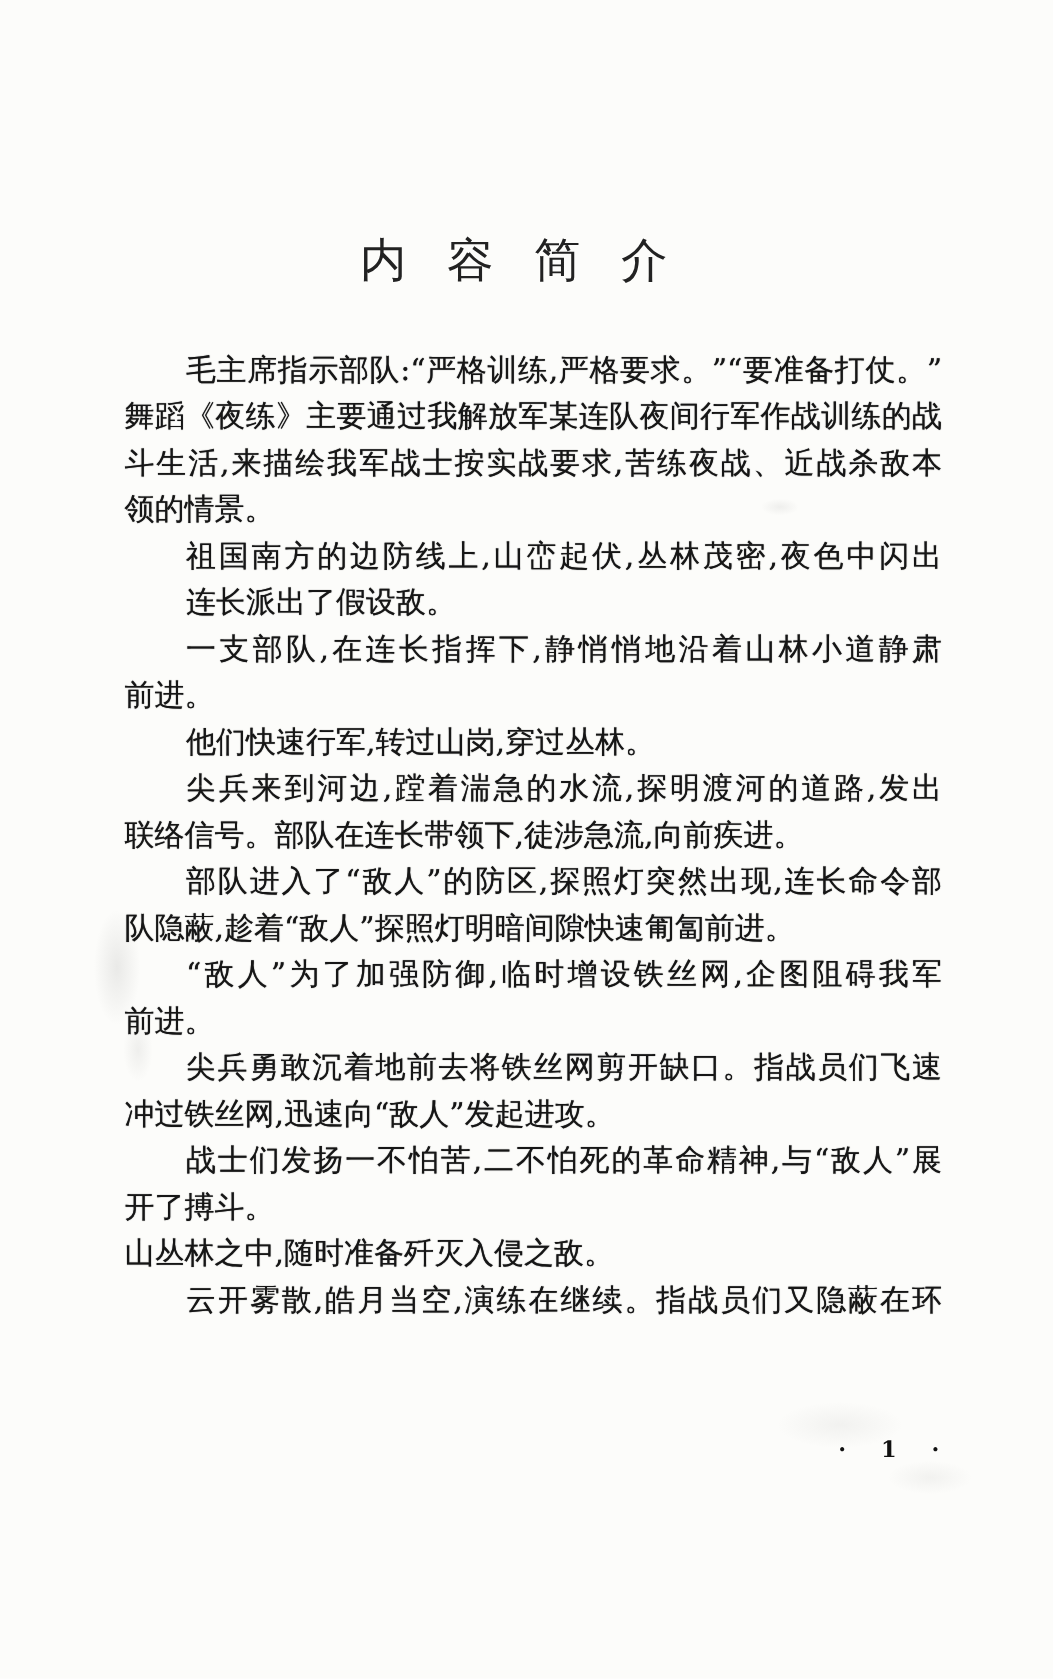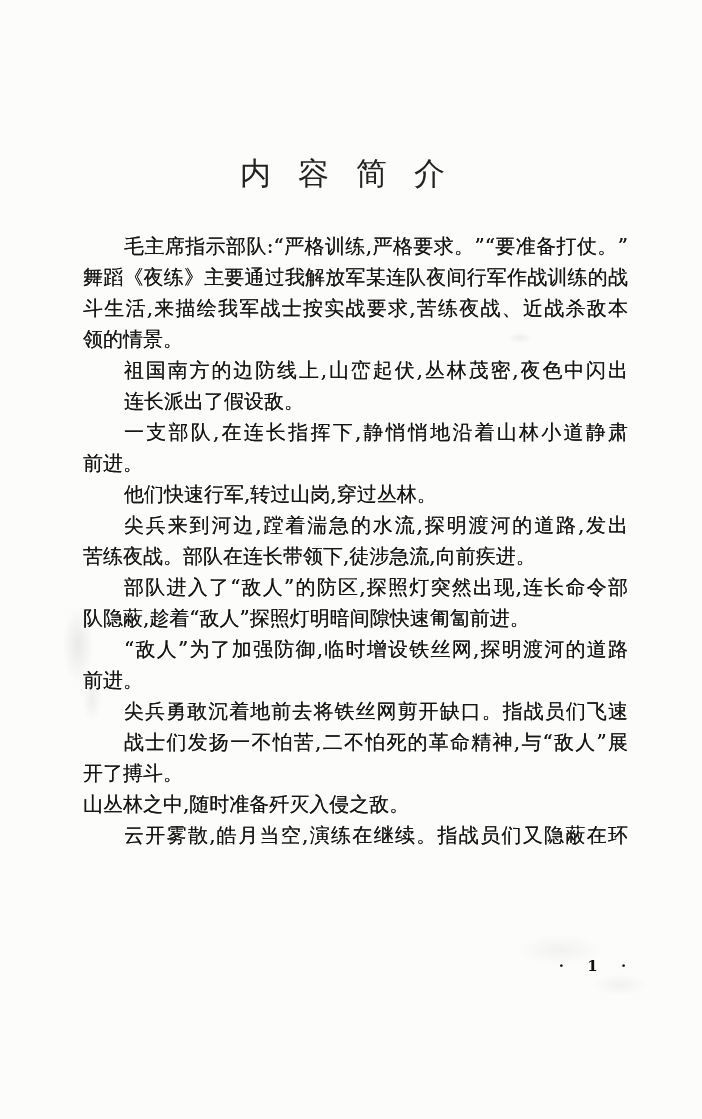--- a/index.html
+++ b/index.html
@@ -81,26 +81,27 @@
     <div class="line indent fill">毛主席指示部队:“严格训练,严格要求。”“要准备打仗。”</div>
     <div class="line fill">舞蹈《夜练》主要通过我解放军某连队夜间行军作战训练的战</div>
     <div class="line fill">斗生活,来描绘我军战士按实战要求,苦练夜战、近战杀敌本</div>
     <div class="line">领的情景。</div>
     <div class="line indent fill">祖国南方的边防线上,山峦起伏,丛林茂密,夜色中闪出</div>
     <div class="line indent">连长派出了假设敌。</div>
     <div class="line indent fill">一支部队,在连长指挥下,静悄悄地沿着山林小道静肃</div>
     <div class="line">前进。</div>
     <div class="line indent">他们快速行军,转过山岗,穿过丛林。</div>
     <div class="line indent fill">尖兵来到河边,蹚着湍急的水流,探明渡河的道路,发出</div>
-    <div class="line">苦练夜战。部队在连长带领下,徒涉急流,向前疾进。</div>
+    <div class="line">联络信号。部队在连长带领下,徒涉急流,向前疾进。</div>
     <div class="line indent fill">部队进入了“敌人”的防区,探照灯突然出现,连长命令部</div>
     <div class="line">队隐蔽,趁着“敌人”探照灯明暗间隙快速匍匐前进。</div>
-    <div class="line indent fill">“敌人”为了加强防御,临时增设铁丝网,探明渡河的道路</div>
+    <div class="line indent fill">“敌人”为了加强防御,临时增设铁丝网,企图阻碍我军</div>
     <div class="line">前进。</div>
     <div class="line indent fill">尖兵勇敢沉着地前去将铁丝网剪开缺口。指战员们飞速</div>
+    <div class="line">冲过铁丝网,迅速向“敌人”发起进攻。</div>
     <div class="line indent fill">战士们发扬一不怕苦,二不怕死的革命精神,与“敌人”展</div>
     <div class="line">开了搏斗。</div>
     <div class="line">山丛林之中,随时准备歼灭入侵之敌。</div>
     <div class="line indent fill">云开雾散,皓月当空,演练在继续。指战员们又隐蔽在环</div>
   </div>
 
   <div class="page-number">· 1 ·</div>
 
 </div>
 

